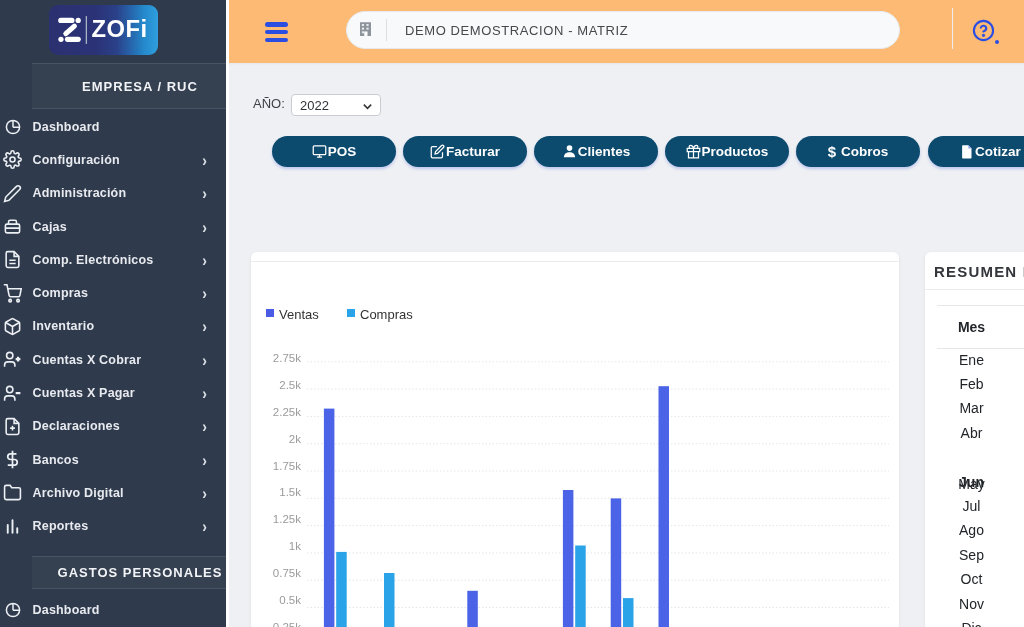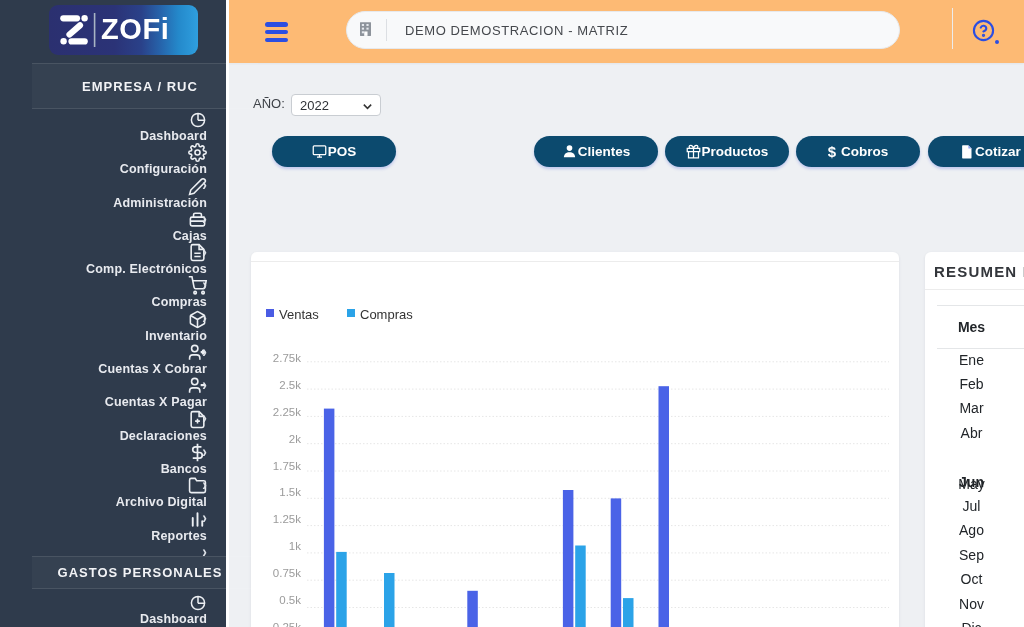--- a/index.html
+++ b/index.html
@@ -2,33 +2,33 @@
 <html><head>
 <meta charset="utf-8">
 <style>
 * { margin:0; padding:0; box-sizing:border-box; }
 html,body { width:1024px; height:627px; overflow:hidden; }
 body { font-family:"Liberation Sans", sans-serif; background:#eef0f3; }
 #app { position:relative; width:1024px; height:627px; overflow:hidden; }
 
 
 .sidebar { position:absolute; left:0; top:0; width:226px; height:627px; background:#2f3b4c; z-index:5; }
-.logo { position:absolute; left:49px; top:5px; width:149px; height:50px; border-radius:9px;
+.logo { position:absolute; left:49px; top:5px; width:109px; height:50px; border-radius:9px;
   background:linear-gradient(90deg,#2b3070 0%, #2b3377 44%, #2a4189 62%, #2667ae 76%, #2489cb 87%, #2f9fdf 100%);
   display:flex; align-items:center; }
 .logo svg { display:block; }
 .secthead { position:absolute; left:0; width:226px; background:rgba(255,255,255,0.03);
   border-top:1px solid rgba(255,255,255,0.10); border-bottom:1px solid rgba(255,255,255,0.10);
   color:#f2f3f6; font-weight:bold; letter-spacing:1px; font-size:13px;
   display:flex; align-items:center; justify-content:center; padding-right:10px;margin-left:32px; }
 .sh1 { top:63px; height:46px; }
 .sh2 { top:556px; height:33px; }
 .menu { position:absolute; left:0; top:110px; width:226px; }
 .menu2 { position:absolute; left:0; top:593px; width:226px; }
-.mi { height:33.3px; display:flex; align-items:flex-end; padding:0 19px 0 3px; color:#e8eaef;flex-direction:column; }
+.mi { height:33.3px; display:flex; align-items:center; padding:0 19px 0 3px; color:#e8eaef; }
 .mi .ic { width:19px; height:19px; flex:0 0 19px; display:flex; align-items:center; justify-content:center; }
 .mi .lb { margin-left:10.5px; font-size:12.5px; font-weight:bold; letter-spacing:.2px; flex:1; }
 .mi .ch { font-size:14px; font-weight:bold; color:#dfe3e9; transform:scaleY(1.2); }
 .mi svg { stroke:#eceff3; fill:none; stroke-width:1.6; }
 
 
 .topbar { position:absolute; left:226px; top:0; width:798px; height:63px; background:#fdba74;
   box-shadow:0 1px 2px rgba(0,0,0,0.05); z-index:4; }
 .burger { position:absolute; left:39px; top:22px; width:23px; height:20px; }
 .burger span { display:block; height:4.6px; border-radius:3px; background:#2b4ee2; margin-bottom:3.2px; }
@@ -267,20 +267,24 @@
   <div class="sel">2022
     <svg width="11" height="11" viewBox="0 0 24 24" fill="none" stroke="#333" stroke-width="3.4">
         <path d="M4 8l8 8 8-8"></path>
       </svg>
   </div>
 
   <div class="btn" style="left:272px; top:136px;"><svg width="15" height="15" viewBox="0 0 24 24" fill="none" stroke="#fff" stroke-width="2">
         <rect x="2" y="3" width="20" height="14" rx="1.5"></rect>
         <path d="M8 21h8M12 17v4"></path>
       </svg>POS</div>
+  <div class="btn" style="left:403px; top:136px;"><svg width="15" height="15" viewBox="0 0 24 24" fill="none" stroke="#fff" stroke-width="2">
+        <path d="M11 4H4a2 2 0 0 0-2 2v14a2 2 0 0 0 2 2h14a2 2 0 0 0 2-2v-7"></path>
+        <path d="M18.5 2.5a2.12 2.12 0 0 1 3 3L12 15l-4 1 1-4z"></path>
+      </svg>Facturar</div>
   <div class="btn" style="left:534px; top:136px;"><svg width="15" height="15" viewBox="0 0 24 24" fill="#fff">
         <circle cx="12" cy="6.5" r="4.5"></circle>
         <path d="M3 21c0-5 3.8-8 9-8s9 3 9 8z"></path>
       </svg>Clientes</div>
   <div class="btn" style="left:665px; top:136px;"><svg width="15" height="15" viewBox="0 0 24 24" fill="none" stroke="#fff" stroke-width="2">
         <path d="M20 12v10H4V12M2 7h20v5H2zM12 22V7M12 7H7.5a2.5 2.5 0 0 1 0-5C11 2 12 7 12 7zM12 7h4.5a2.5 2.5 0 0 0 0-5C13 2 12 7 12 7z"></path>
       </svg>Productos</div>
   <div class="btn" style="left:796px; top:136px;"><span style="font-size:15px; margin-right:5px;">$</span>Cobros</div>
   <div class="btn" style="left:928px; top:136px;"><svg width="15" height="15" viewBox="0 0 24 24" fill="#fff">
         <path d="M6 2h9l5 5v15a1 1 0 0 1-1 1H6a1 1 0 0 1-1-1V3a1 1 0 0 1 1-1z"></path>

